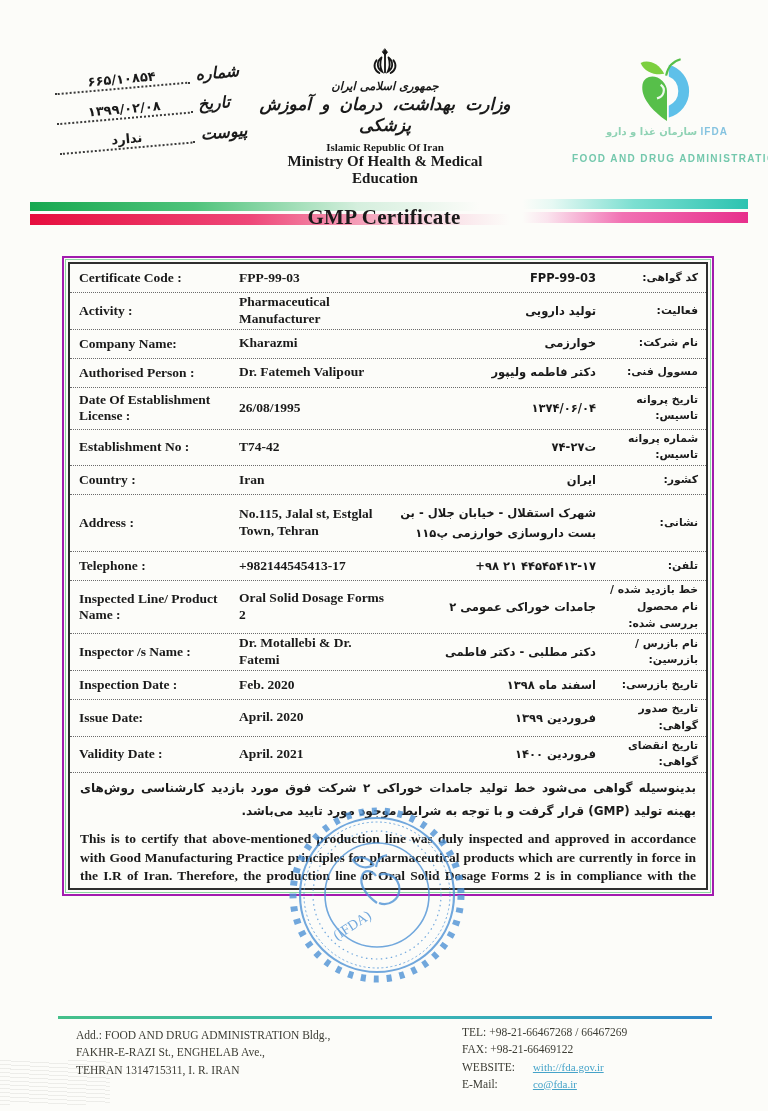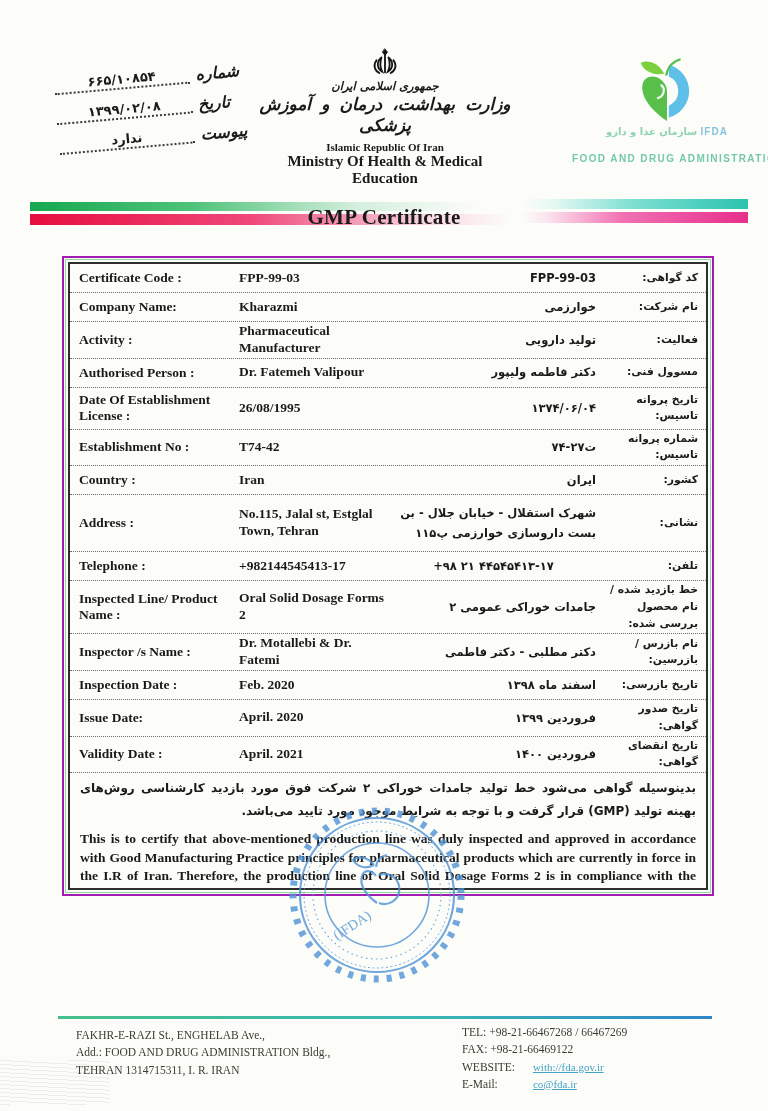--- a/index.html
+++ b/index.html
@@ -136,34 +136,34 @@
       <div class="frame-c">
         <div class="rows">
   <div class="trow">
     <div class="c1">Certificate Code :</div>
     <div class="c2">FPP-99-03</div>
     <div class="c3">FPP-99-03</div>
     <div class="c4">کد گواهی:</div>
   </div>
 
   <div class="trow">
+    <div class="c1">Activity :</div>
+    <div class="c2">Pharmaceutical Manufacturer</div>
+    <div class="c3">تولید دارویی</div>
+    <div class="c4">فعالیت:</div>
+  </div>
+
+  <div class="trow">
     <div class="c1">Company Name:</div>
     <div class="c2">Kharazmi</div>
     <div class="c3">خوارزمی</div>
     <div class="c4">نام شرکت:</div>
   </div>
 
   <div class="trow">
-    <div class="c1">Activity :</div>
-    <div class="c2">Pharmaceutical Manufacturer</div>
-    <div class="c3">تولید دارویی</div>
-    <div class="c4">فعالیت:</div>
-  </div>
-
-  <div class="trow">
     <div class="c1">Authorised Person :</div>
     <div class="c2">Dr. Fatemeh Valipour</div>
     <div class="c3">دکتر فاطمه ولیپور</div>
     <div class="c4">مسوول فنی:</div>
   </div>
 
   <div class="trow">
     <div class="c1">Date Of Establishment License :</div>
     <div class="c2">26/08/1995</div>
     <div class="c3">۱۳۷۴/۰۶/۰۴</div>
@@ -187,21 +187,21 @@
   <div class="trow">
     <div class="c1">Address :</div>
     <div class="c2">No.115, Jalal st, Estglal Town, Tehran</div>
     <div class="c3">شهرک استقلال - خیابان جلال - بن بست داروسازی خوارزمی پ۱۱۵</div>
     <div class="c4">نشانی:</div>
   </div>
 
   <div class="trow">
     <div class="c1">Telephone :</div>
     <div class="c2">+982144545413-17</div>
-    <div class="c3" style="direction: ltr; text-align: center;">+۹۸ ۲۱ ۴۴۵۴۵۴۱۳-۱۷</div>
+    <div class="c3" style="direction: ltr; text-align: right;">+۹۸ ۲۱ ۴۴۵۴۵۴۱۳-۱۷</div>
     <div class="c4">تلفن:</div>
   </div>
 
   <div class="trow">
     <div class="c1">Inspected Line/ Product Name :</div>
     <div class="c2">Oral Solid Dosage Forms 2</div>
     <div class="c3">جامدات خوراکی عمومی ۲</div>
     <div class="c4">خط بازدید شده /نام محصول بررسی شده:</div>
   </div>
 
@@ -252,22 +252,22 @@
         <path d="M90 63 c1 -7 5 -11 11 -12"></path>
         <path d="M91 99 C80 91 73 81 76 72 C78 65 86 66 90 72"></path>
         <path d="M93 71 a15 15 0 1 1 0 28"></path>
       </g>
     </g>
     <text x="46" y="132" fill="#4f93d6" font-size="14" font-family="Liberation Serif, serif" transform="rotate(-33 56 126)">(IFDA)</text>
   </svg>
 
   <div class="f-line"></div>
   <div class="f-left">
+    <div>Add.: FOOD AND DRUG ADMINISTRATION  Bldg.,</div>
     <div>FAKHR-E-RAZI St., ENGHELAB Ave.,</div>
-    <div>Add.: FOOD AND DRUG ADMINISTRATION  Bldg.,</div>
     <div>TEHRAN 1314715311, I. R. IRAN</div>
   </div>
   <div class="f-right">
     <div>TEL: +98-21-66467268 / 66467269</div>
     <div>FAX: +98-21-66469122</div>
     <div>
       <span class="f-lab">WEBSITE:</span>
       <span class="f-link">with://fda.gov.ir</span>
     </div>
     <div>

